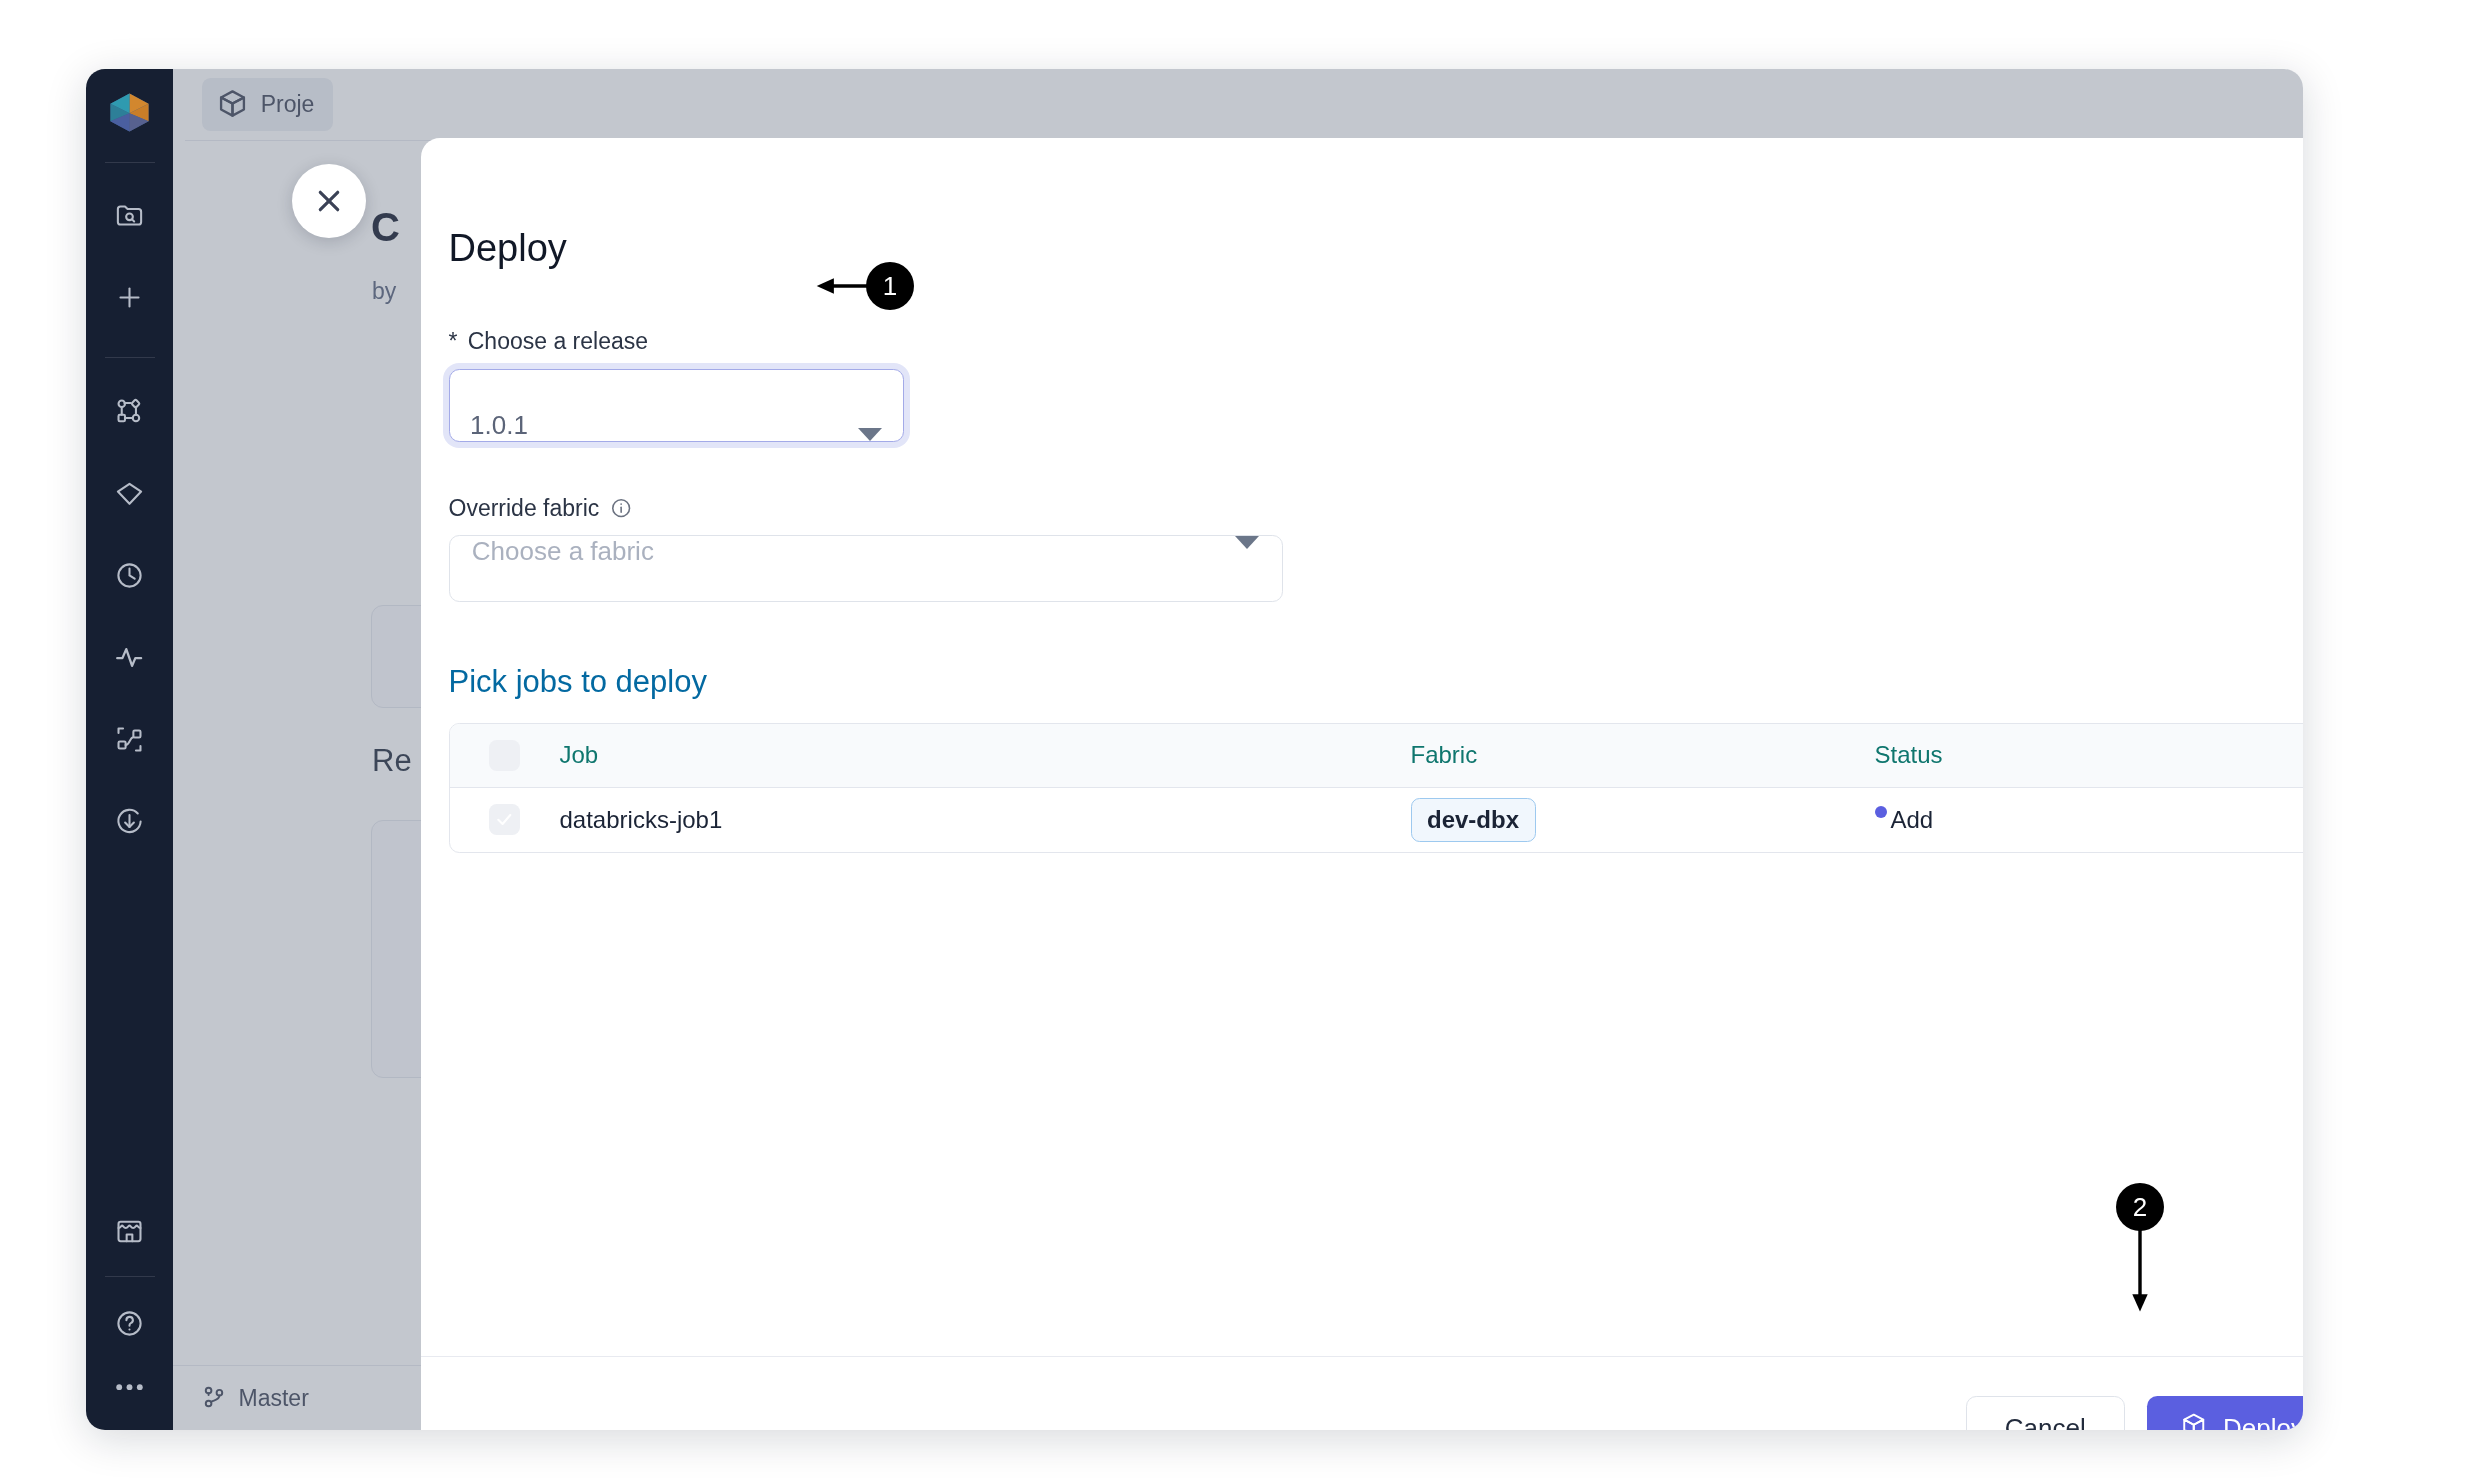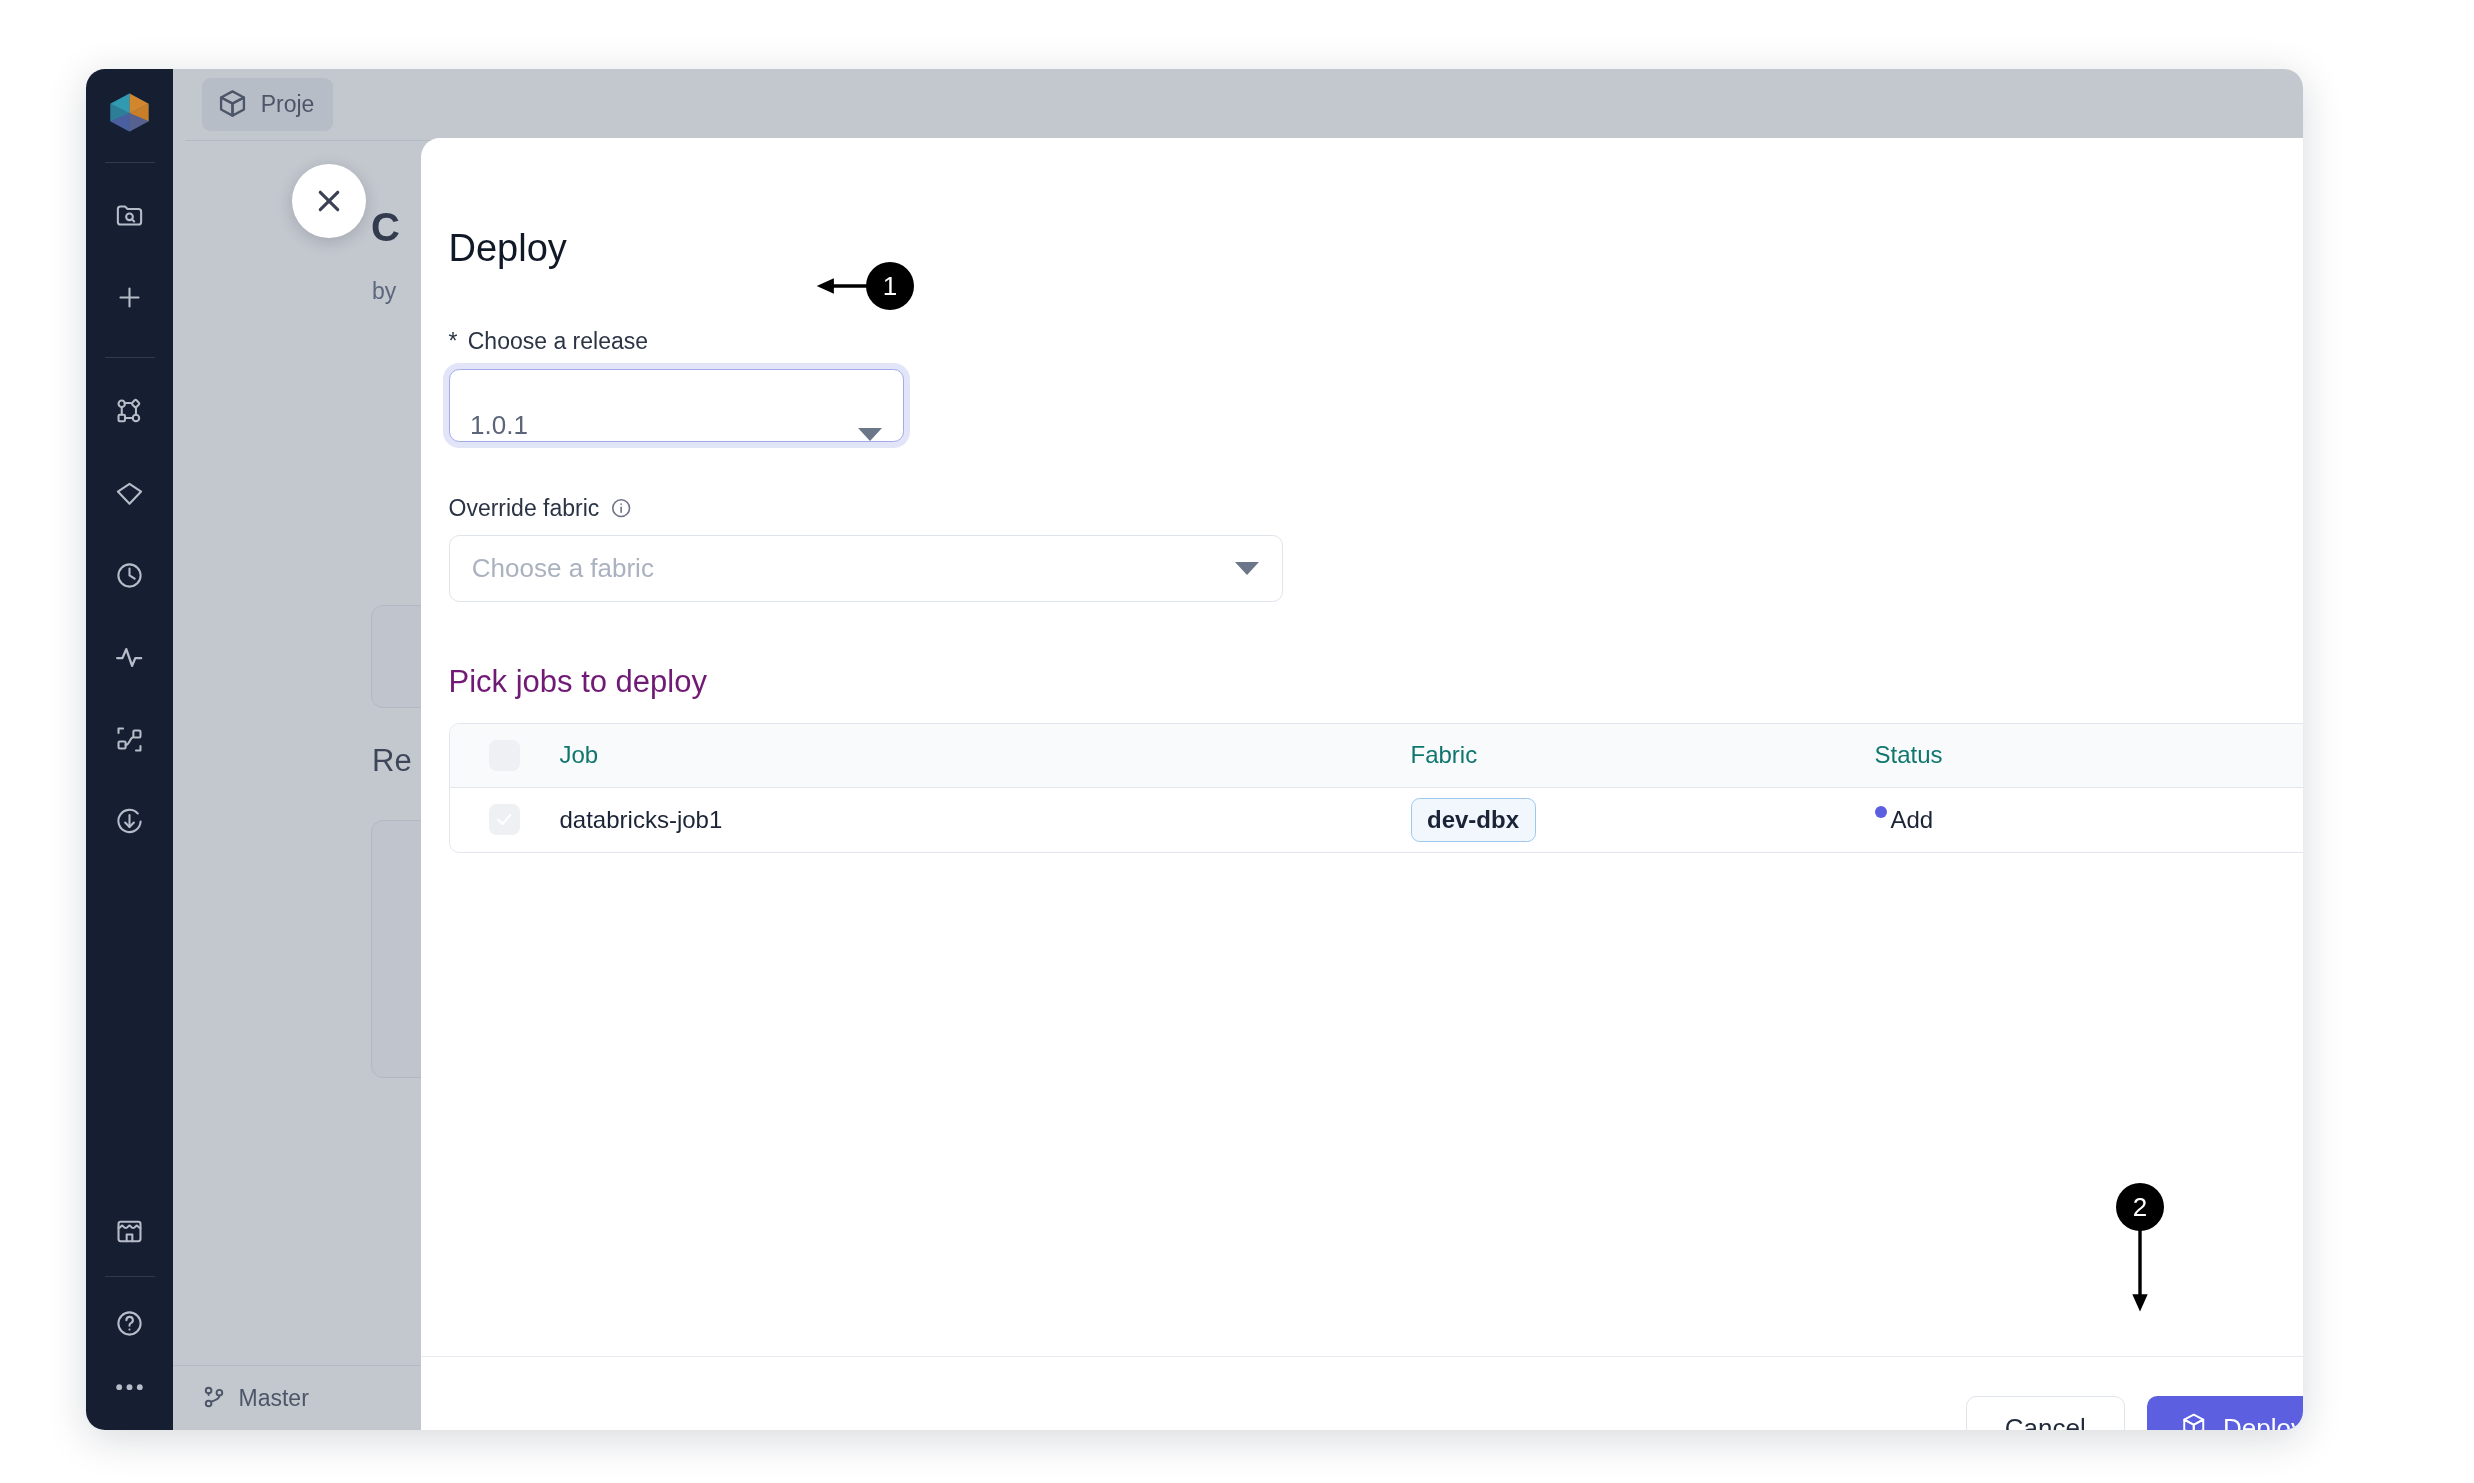--- a/index.html
+++ b/index.html
@@ -223,36 +223,36 @@
     border-right: 12px solid transparent;
     border-top: 13px solid #6b7689;
   }
 
   
   #fabric-select {
     width: 834px; height: 67px;
     border: 0.9px solid #dfe3ea;
     border-radius: 10.3px;
     background: #ffffff;
-    display: flex; align-items: center;
+    display: flex; 
     padding: 0 22.3px;
     margin-bottom: 62px;
   }
   #fabric-placeholder {
     font-size: 26px; color: #aab1bf;
     flex: 1;
   }
   .info-icon {
     width: 22.3px; height: 22.3px;
     display: inline-flex;
   }
 
   #jobs-heading {
     font-size: 31px;
-    color: #701a75;
+    color: #0369a1;
     margin-bottom: 22.3px;
   }
 
   
   #jobs-table {
     width: 1870px;
     border: 0.9px solid #e3e6ed;
     border-radius: 10.3px;
     overflow: hidden;
     background: #ffffff;

